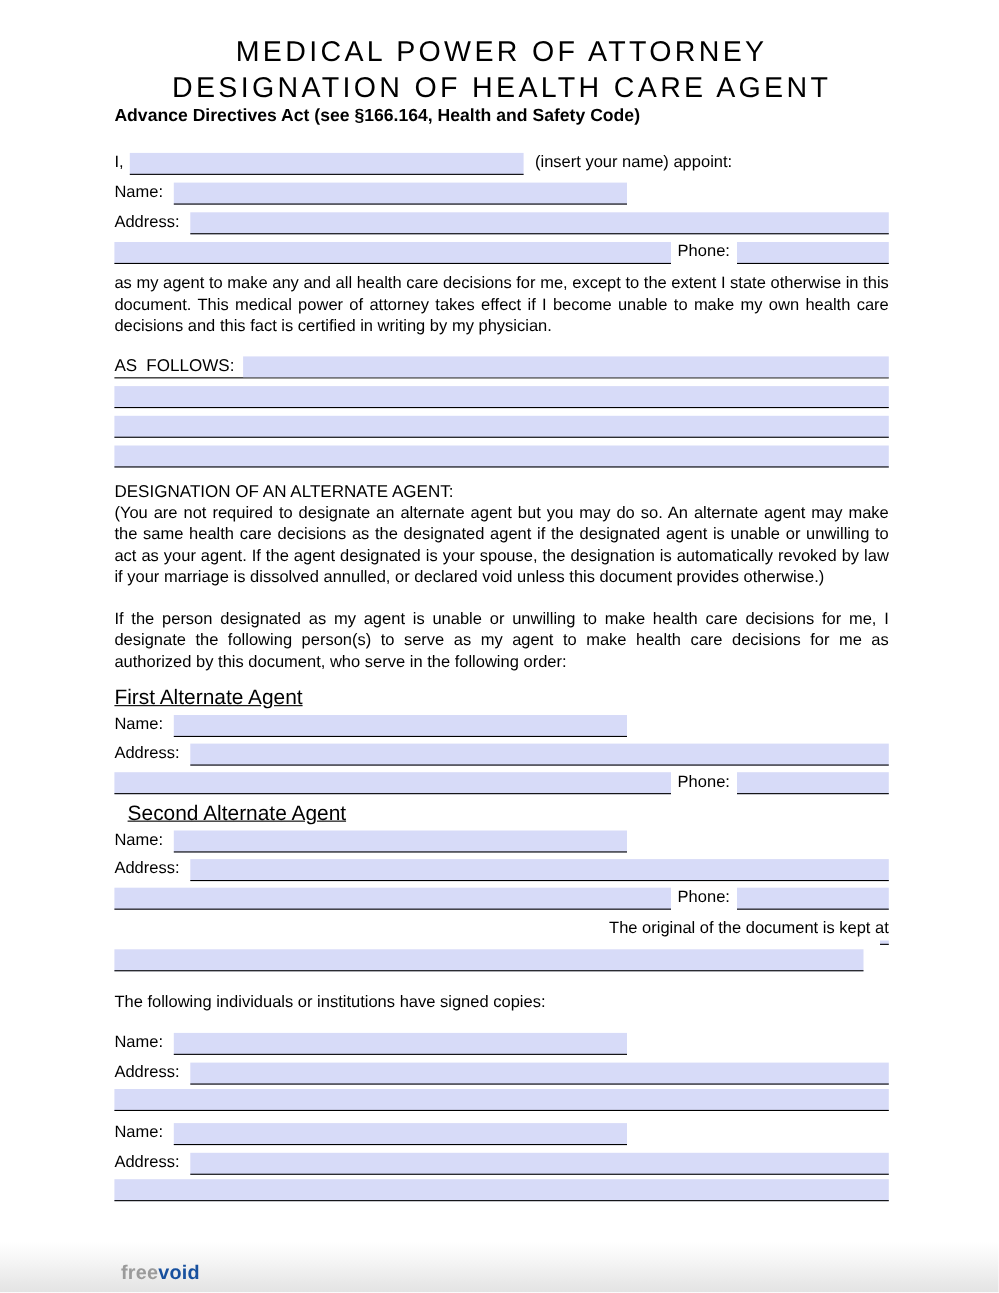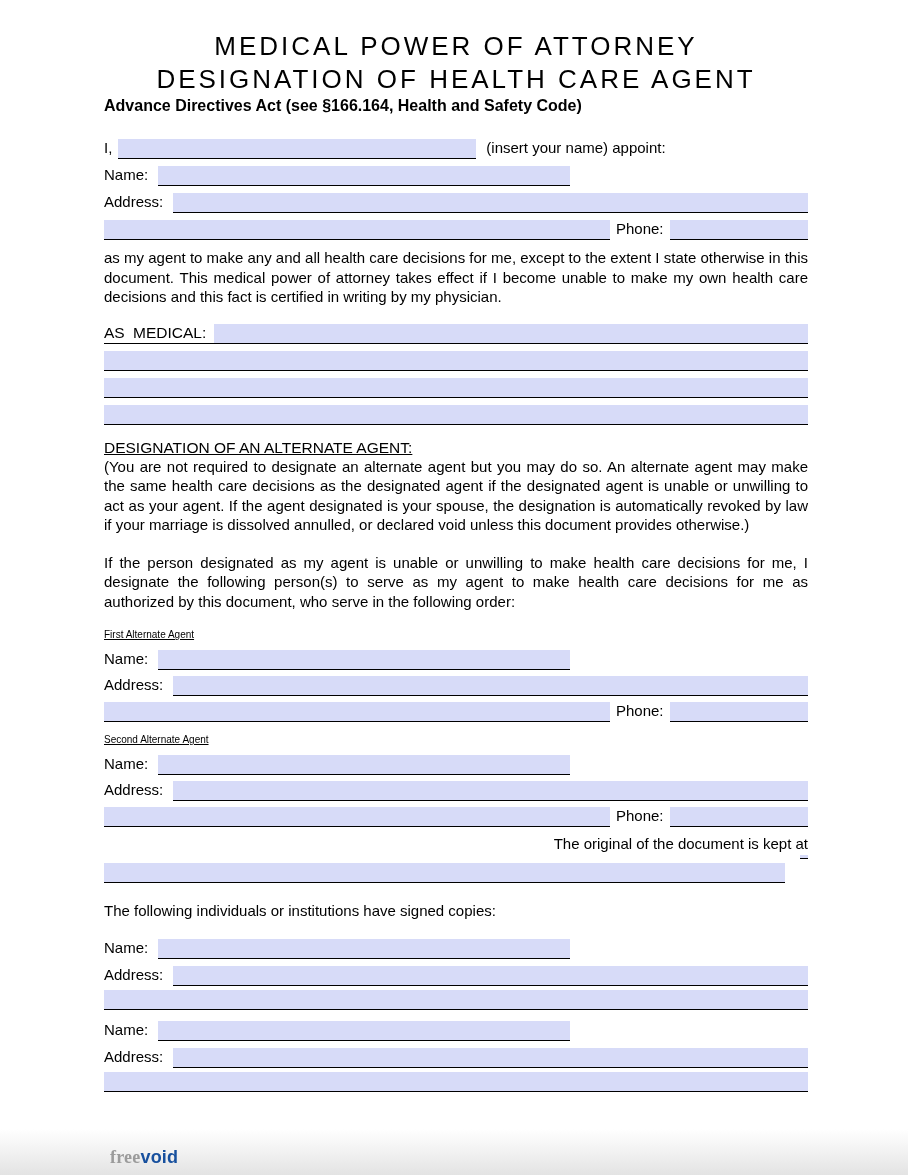--- a/index.html
+++ b/index.html
@@ -84,30 +84,29 @@
     height:21px;
     border-bottom:1.5px solid #000;
   }
   .limits-line2 .field { height:19px; margin-left:8px; border-bottom:none; }
   .limits-row { margin-top:6px; height:21px; }
 
   
   .caps-heading {
     font-size:15.5px; line-height:19px;
     margin-top:13px;
-    text-decoration:underline;
   }
   .para-5 { }
   .para-order { margin-top:18px; }
   .agent-heading {
-    font-size:10px; line-height:19px;
+    font-size:19px; line-height:19px;
     text-decoration:underline;
     margin-top:14px;
   }
-  .agent-heading.second { margin-top:8px; }
+  .agent-heading.second { margin-top:8px;margin-left:12px; }
   .agent-rows .row { height:26px; }
 
   
   .kept-row { margin-top:6px; height:26px;flex-direction:column; }
   .kept-field { margin-left:36px; }
   .kept-cont { height:24px; }
   .kept-cont .field { width:681px; }
   .signed-line { margin-top:18px; font-size:15px; line-height:19px; }
   .copy-group1 { margin-top:12px; }
   .copy-group2 { margin-top:4px; }
@@ -118,21 +117,21 @@
   .footer {
     position:absolute;
     left:0; right:0; bottom:0;
     height:46px;
     background:linear-gradient(180deg, #ffffff 0%, #f3f3f3 45%, #e3e3e3 100%);
     display:flex;
     align-items:center;
     padding:10px 0 0 110px;
   }
   .logo { font-size:18px; font-weight:700; letter-spacing:0.2px; }
-  .logo-free { color:#9b9b9b;font-family:Liberation Serif, serif; }
+  .logo-free { color:#9b9b9b; }
   .logo-forms { color:#17509e; }
 </style>
 </head>
 <body>
 
 <div class="page">
   <div class="content">
 
     <div class="title-line">MEDICAL POWER OF ATTORNEY</div>
     <div class="title-line">DESIGNATION OF HEALTH CARE AGENT</div>
@@ -156,21 +155,21 @@
         <div class="field cont-field"></div>
         <span class="lbl phone-label">Phone:</span>
         <div class="field phone-field grow"></div>
       </div>
     </div>
 
     <p class="para" style="margin-top:8px;">as my agent to make any and all health care decisions for me, except to the extent I state otherwise in this document.  This medical power of attorney takes effect if I become unable to make my own health care decisions and this fact is certified in writing by my physician.</p>
 
     <div class="limits">
       <div class="limits-line2">
-        <span class="limits-caps">AS MEDICAL:</span>
+        <span class="limits-caps">AS FOLLOWS:</span>
         <div class="field grow"></div>
       </div>
       <div class="row limits-row">
         <div class="field grow"></div>
       </div>
       <div class="row limits-row">
         <div class="field grow"></div>
       </div>
       <div class="row limits-row">
         <div class="field grow"></div>

